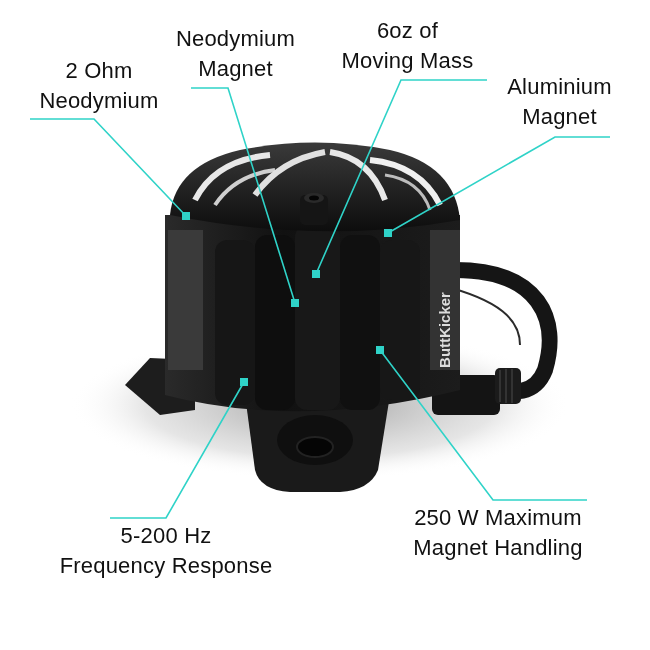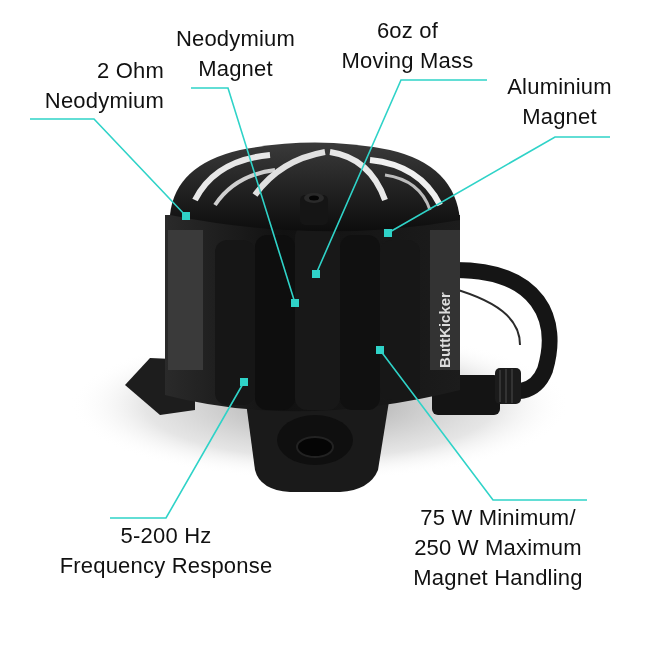--- a/index.html
+++ b/index.html
@@ -88,21 +88,21 @@
     <g fill="#2fd3c8">
       <rect x="182" y="212" width="8" height="8"></rect>
       <rect x="291" y="299" width="8" height="8"></rect>
       <rect x="312" y="270" width="8" height="8"></rect>
       <rect x="384" y="229" width="8" height="8"></rect>
       <rect x="240" y="378" width="8" height="8"></rect>
       <rect x="376" y="346" width="8" height="8"></rect>
     </g>
   </svg>
 
-  <div class="label" style="left:34px; top:56px; width:130px;text-align:right;">
+  <div class="label" style="left:34px; top:56px; width:130px;">
     <span>2 Ohm</span>
     <span>Neodymium</span>
   </div>
 
   <div class="label" style="left:158px; top:24px; width:155px;">
     <span>Neodymium</span>
     <span>Magnet</span>
   </div>
 
   <div class="label" style="left:325px; top:16px; width:165px;">
@@ -114,18 +114,17 @@
     <span>Aluminium</span>
     <span>Magnet</span>
   </div>
 
   <div class="label" style="left:36px; top:521px; width:260px;">
     <span>5-200 Hz</span>
     <span>Frequency Response</span>
   </div>
 
   <div class="label" style="left:387px; top:503px; width:222px;">
-    <span>75 W Minimum/</span>
     <span>250 W Maximum</span>
     <span>Magnet Handling</span>
   </div>
 
 </div>
 
 </body></html>

